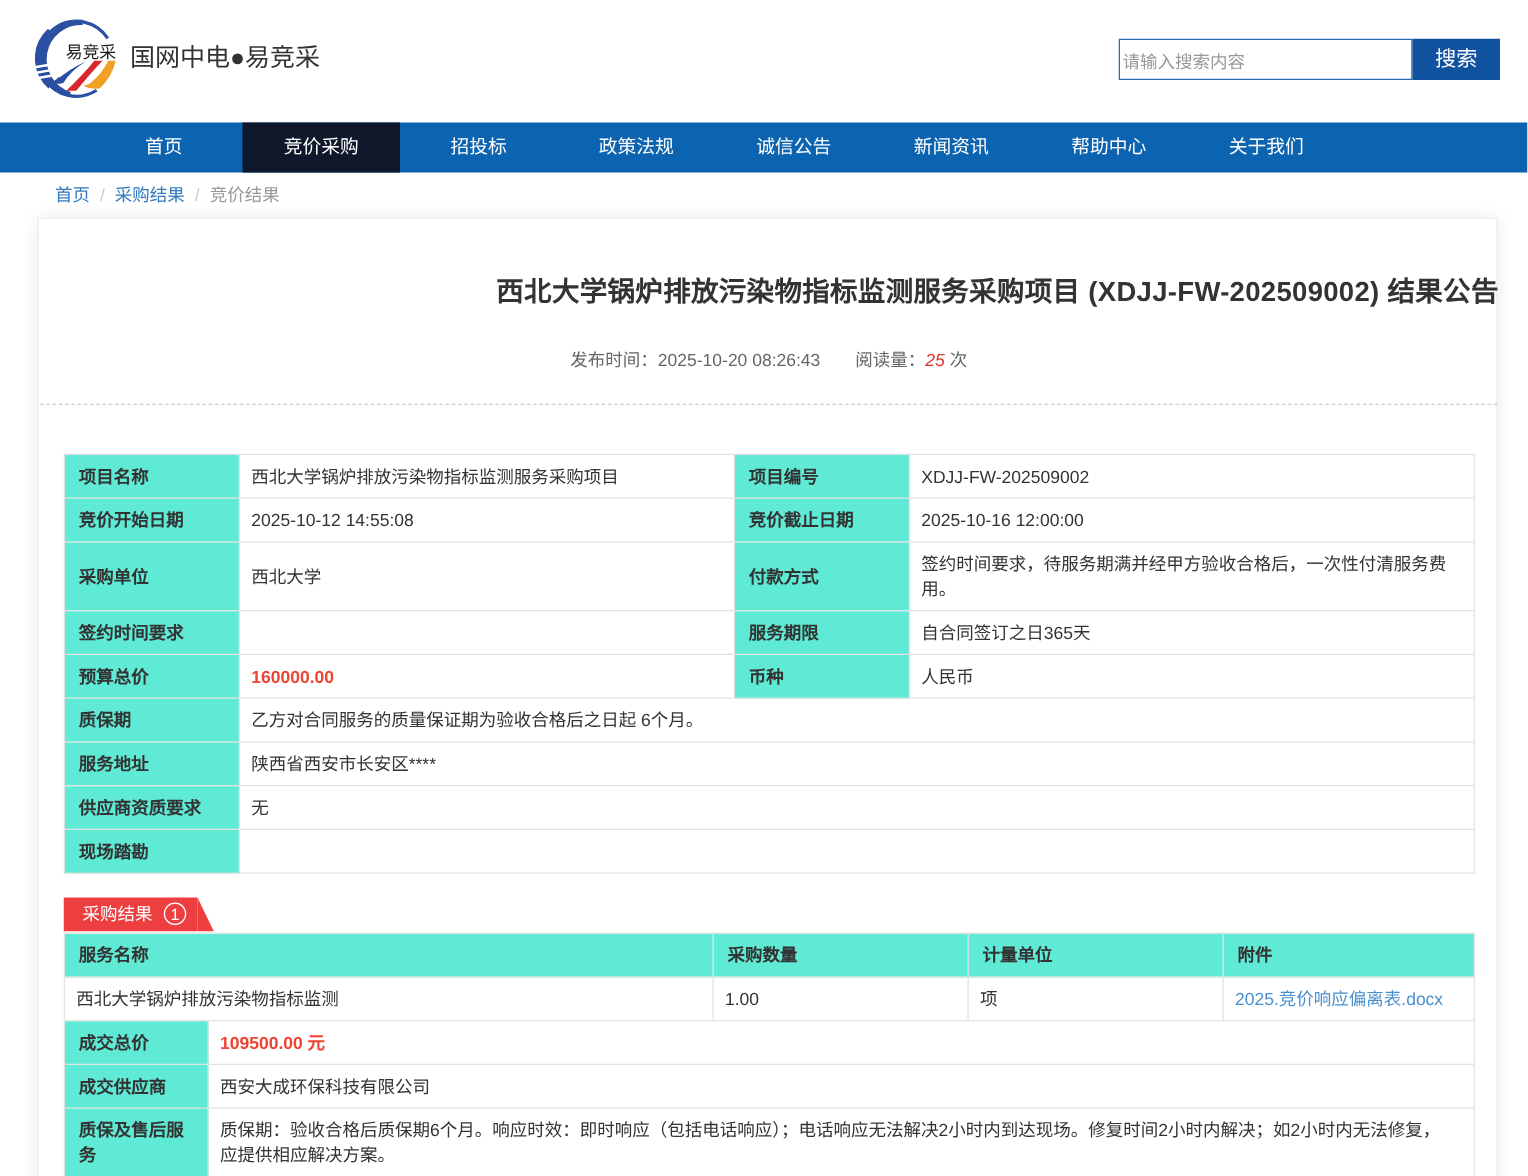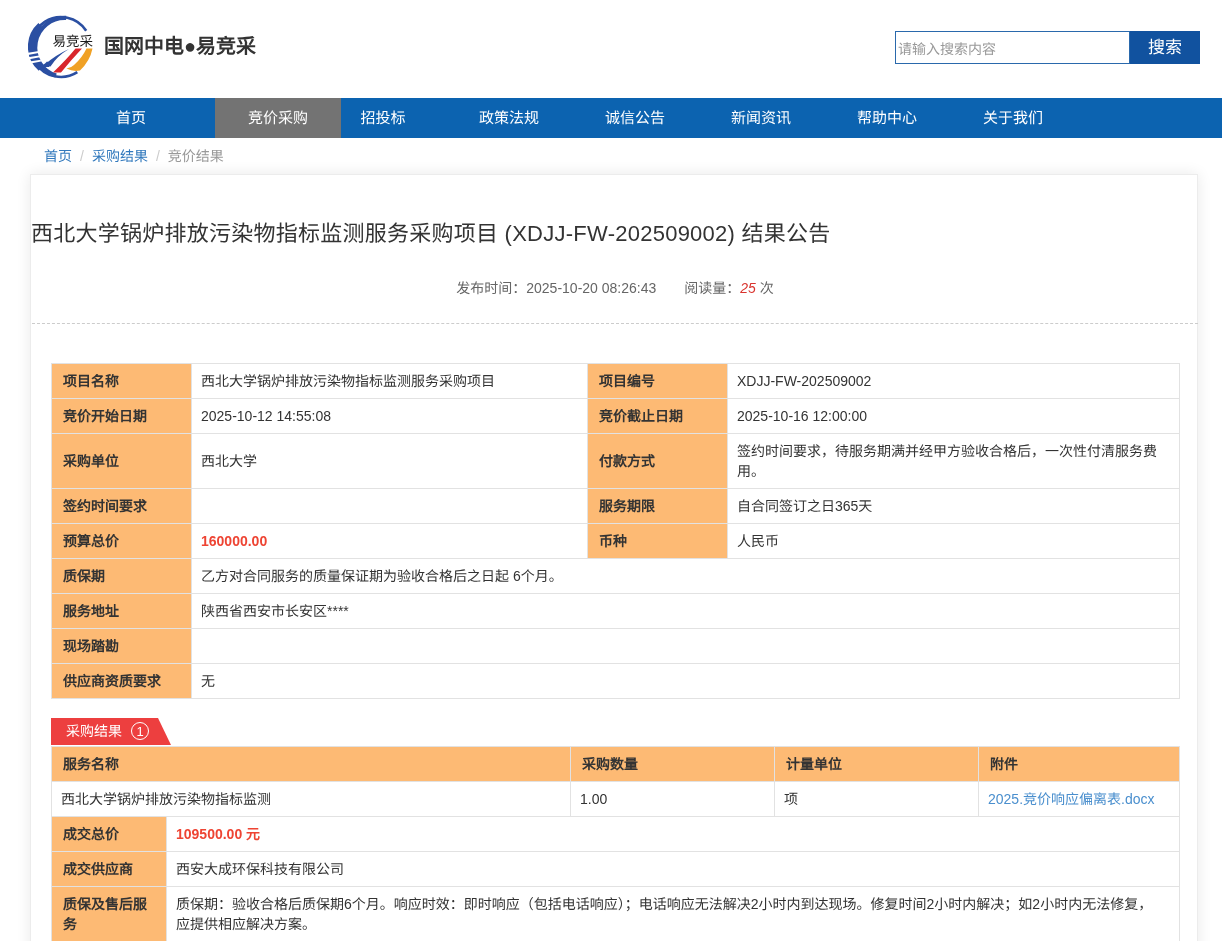--- a/index.html
+++ b/index.html
@@ -3,55 +3,55 @@
 <meta charset="utf-8">
 <title>结果公告</title>
 <style>
   * { margin:0; padding:0; box-sizing:border-box; }
   html,body { width:1222px; height:941px; background:#fff; overflow:hidden;
     font-family:"Liberation Sans", sans-serif; color:#333; }
   #page { position:relative; width:1222px; height:839px; }
 
   
   .logo { position:absolute; left:28px; top:11px; width:66px; height:68px; }
-  .brand { position:absolute; left:104px; top:30px; font-size:20px; font-weight:bold; color:#333; }
+  .brand { position:absolute; left:104px; top:30px; font-size:20px; font-weight:normal; color:#333; }
   .search { position:absolute; left:895px; top:31px; width:305px; height:33px;border-radius:14px; }
   .search input { position:absolute; left:0; top:0; width:235px; height:33px;
      border:1px solid #2a69ac; padding:0 2px; font-size:14px; color:#999;
      font-family:"Liberation Sans", sans-serif; outline:none; }
   .search .btn { position:absolute; left:235px; top:0; width:70px; height:33px;
      background:#11529f; color:#fff; font-size:17px; text-align:center; line-height:33px; }
 
   
   .nav { position:absolute; left:0; top:98px; width:1222px; height:40px; background:#0c63b0; }
   .nav .item { position:absolute; top:0; height:40px; width:126px; text-align:center;
      line-height:40px; color:#fff; font-size:15px; }
-  .nav .active { background:#737373;margin-left:21px; }
+  .nav .active { background:#0f172a; }
 
   
   .crumb { position:absolute; left:44px; top:145px; font-size:14px; color:#ccc; }
   .crumb a { color:#3279bd; text-decoration:none; }
   .crumb .cur { color:#999; }
   .crumb .sep { color:#ccc; padding:0 8px; }
 
   
   .box { position:absolute; left:30px; top:174px; width:1168px; height:790px;
      background:#fff; border:1px solid #ececec; box-shadow:0 0 14px rgba(0,0,0,.09); }
-  .title { position:absolute; left:0; top:40px; width:1168px; text-align:left;
-     font-size:22px; font-weight:normal; color:#333; letter-spacing:0.25px; }
+  .title { position:absolute; left:0; top:40px; width:1168px; text-align:right;
+     font-size:22px; font-weight:bold; color:#333; letter-spacing:0.25px; }
   .meta { position:absolute; left:0; top:102px; width:1168px; text-align:center;
      font-size:14px; color:#666; }
   .meta b { font-weight:normal; color:#666; }
   .meta .red { color:#d9332e; font-style:italic; }
   .dashed { position:absolute; left:1px; top:148px; width:1166px; border-top:1px dashed #ccc; }
 
   
   table { border-collapse:collapse; table-layout:fixed; font-size:14px; color:#333; }
   td { border:1px solid #e2e2e2; padding:6px 9px; vertical-align:middle; line-height:20px; }
-  td.lbl { background:#fdba74; font-weight:bold; padding-left:11px; }
+  td.lbl { background:#5eead4; font-weight:bold; padding-left:11px; }
   .t1 { position:absolute; left:20px; top:188px; width:1128px; }
   .red { color:#e43; }
   .money { color:#e43; font-weight:bold; }
 
   .tab { position:absolute; left:20px; top:543px; width:107px; height:27px; background:#ed3f3f; }
   .tab .tx { position:absolute; left:15px; top:0; line-height:27px; color:#fff; font-size:14px; }
   .tab .circ { position:absolute; left:80px; top:4px; width:18px; height:18px; border:1px solid #fff;
      border-radius:50%; color:#fff; font-size:13px; line-height:17px; text-align:center; }
   .tab .tri { position:absolute; left:107px; top:0; width:0; height:0;
      border-bottom:27px solid #ed3f3f; border-right:13px solid transparent; }
@@ -142,26 +142,26 @@
           </tr>
       <tr style="height:35px">
             <td class="lbl">质保期</td>
             <td colspan="3">乙方对合同服务的质量保证期为验收合格后之日起 6个月。</td>
           </tr>
       <tr style="height:35px">
             <td class="lbl">服务地址</td>
             <td colspan="3">陕西省西安市长安区****</td>
           </tr>
       <tr style="height:35px">
+            <td class="lbl">供应商资质要求</td>
+            <td colspan="3">无</td>
+          </tr>
+      <tr style="height:35px">
             <td class="lbl">现场踏勘</td>
             <td colspan="3"></td>
-          </tr>
-      <tr style="height:35px">
-            <td class="lbl">供应商资质要求</td>
-            <td colspan="3">无</td>
           </tr>
     </tbody>
       </table>
 
     <div class="tab">
         <span class="tx">采购结果</span>
         <span class="circ">1</span>
         <span class="tri"></span>
       </div>
 

